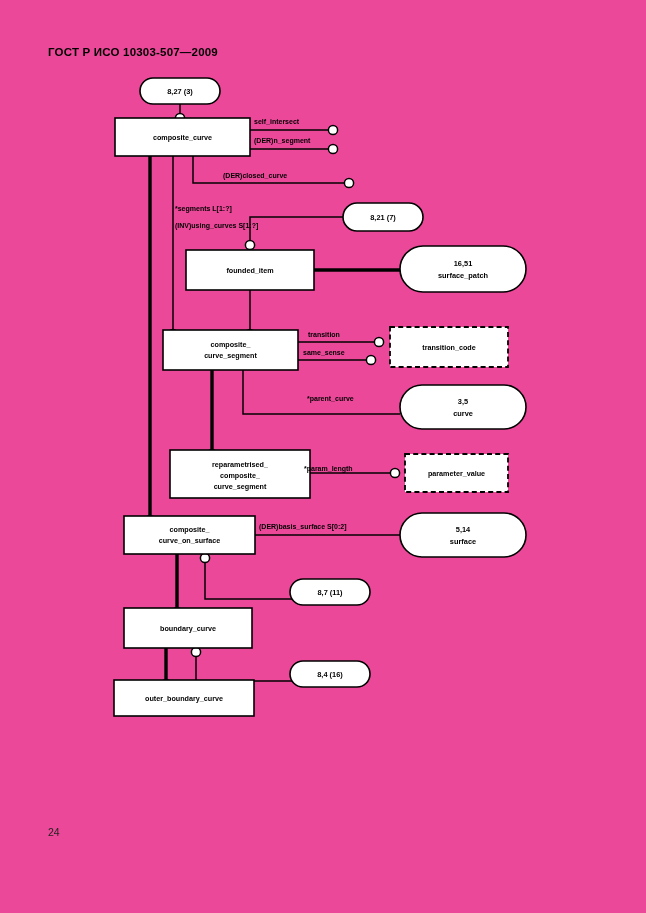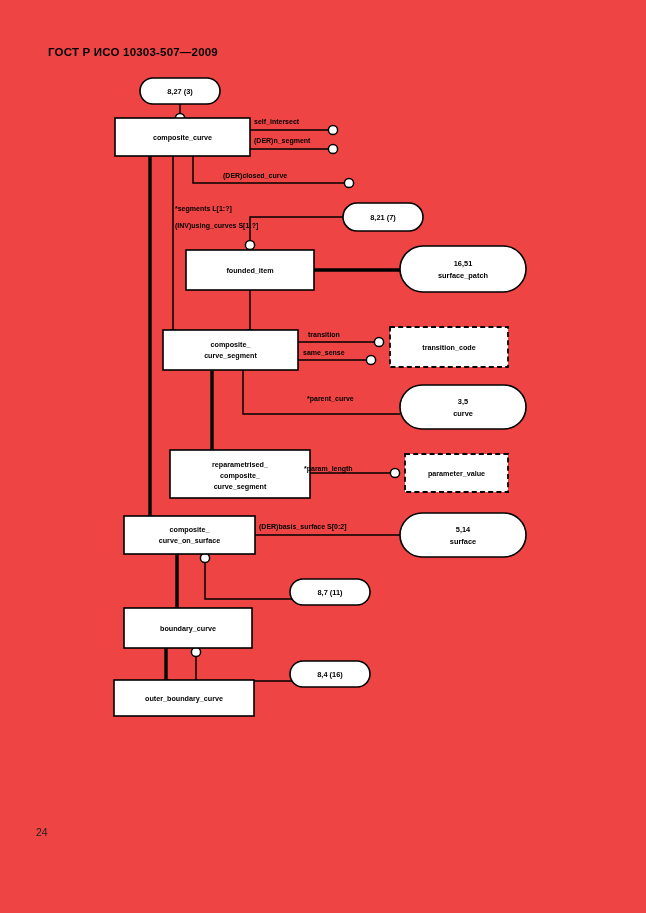--- a/index.html
+++ b/index.html
@@ -13,34 +13,34 @@
     position: relative;
     font-family: "Liberation Sans", sans-serif;
     color: #000000;
     overflow: hidden;
   }
   #page {
     position: absolute;
     left: 0; top: 0;
     width: 646px;
     height: 913px;
-    background: #ef4444;
+    background: #ec4899;
   }
   .doc-header {
     position: absolute;
     left: 48px;
     top: 46px;
     font-size: 11.5px;
     font-weight: bold;
     letter-spacing: 0.2px;
     white-space: nowrap;
   }
   .page-number {
     position: absolute;
-    left: 36px;
+    left: 48px;
     top: 826px;
     font-size: 10.5px;
     color: #222;
   }
   .caption {
     position: absolute;
     left: 0px;
     top: 728px;
     width: 646px;
     text-align: center;

